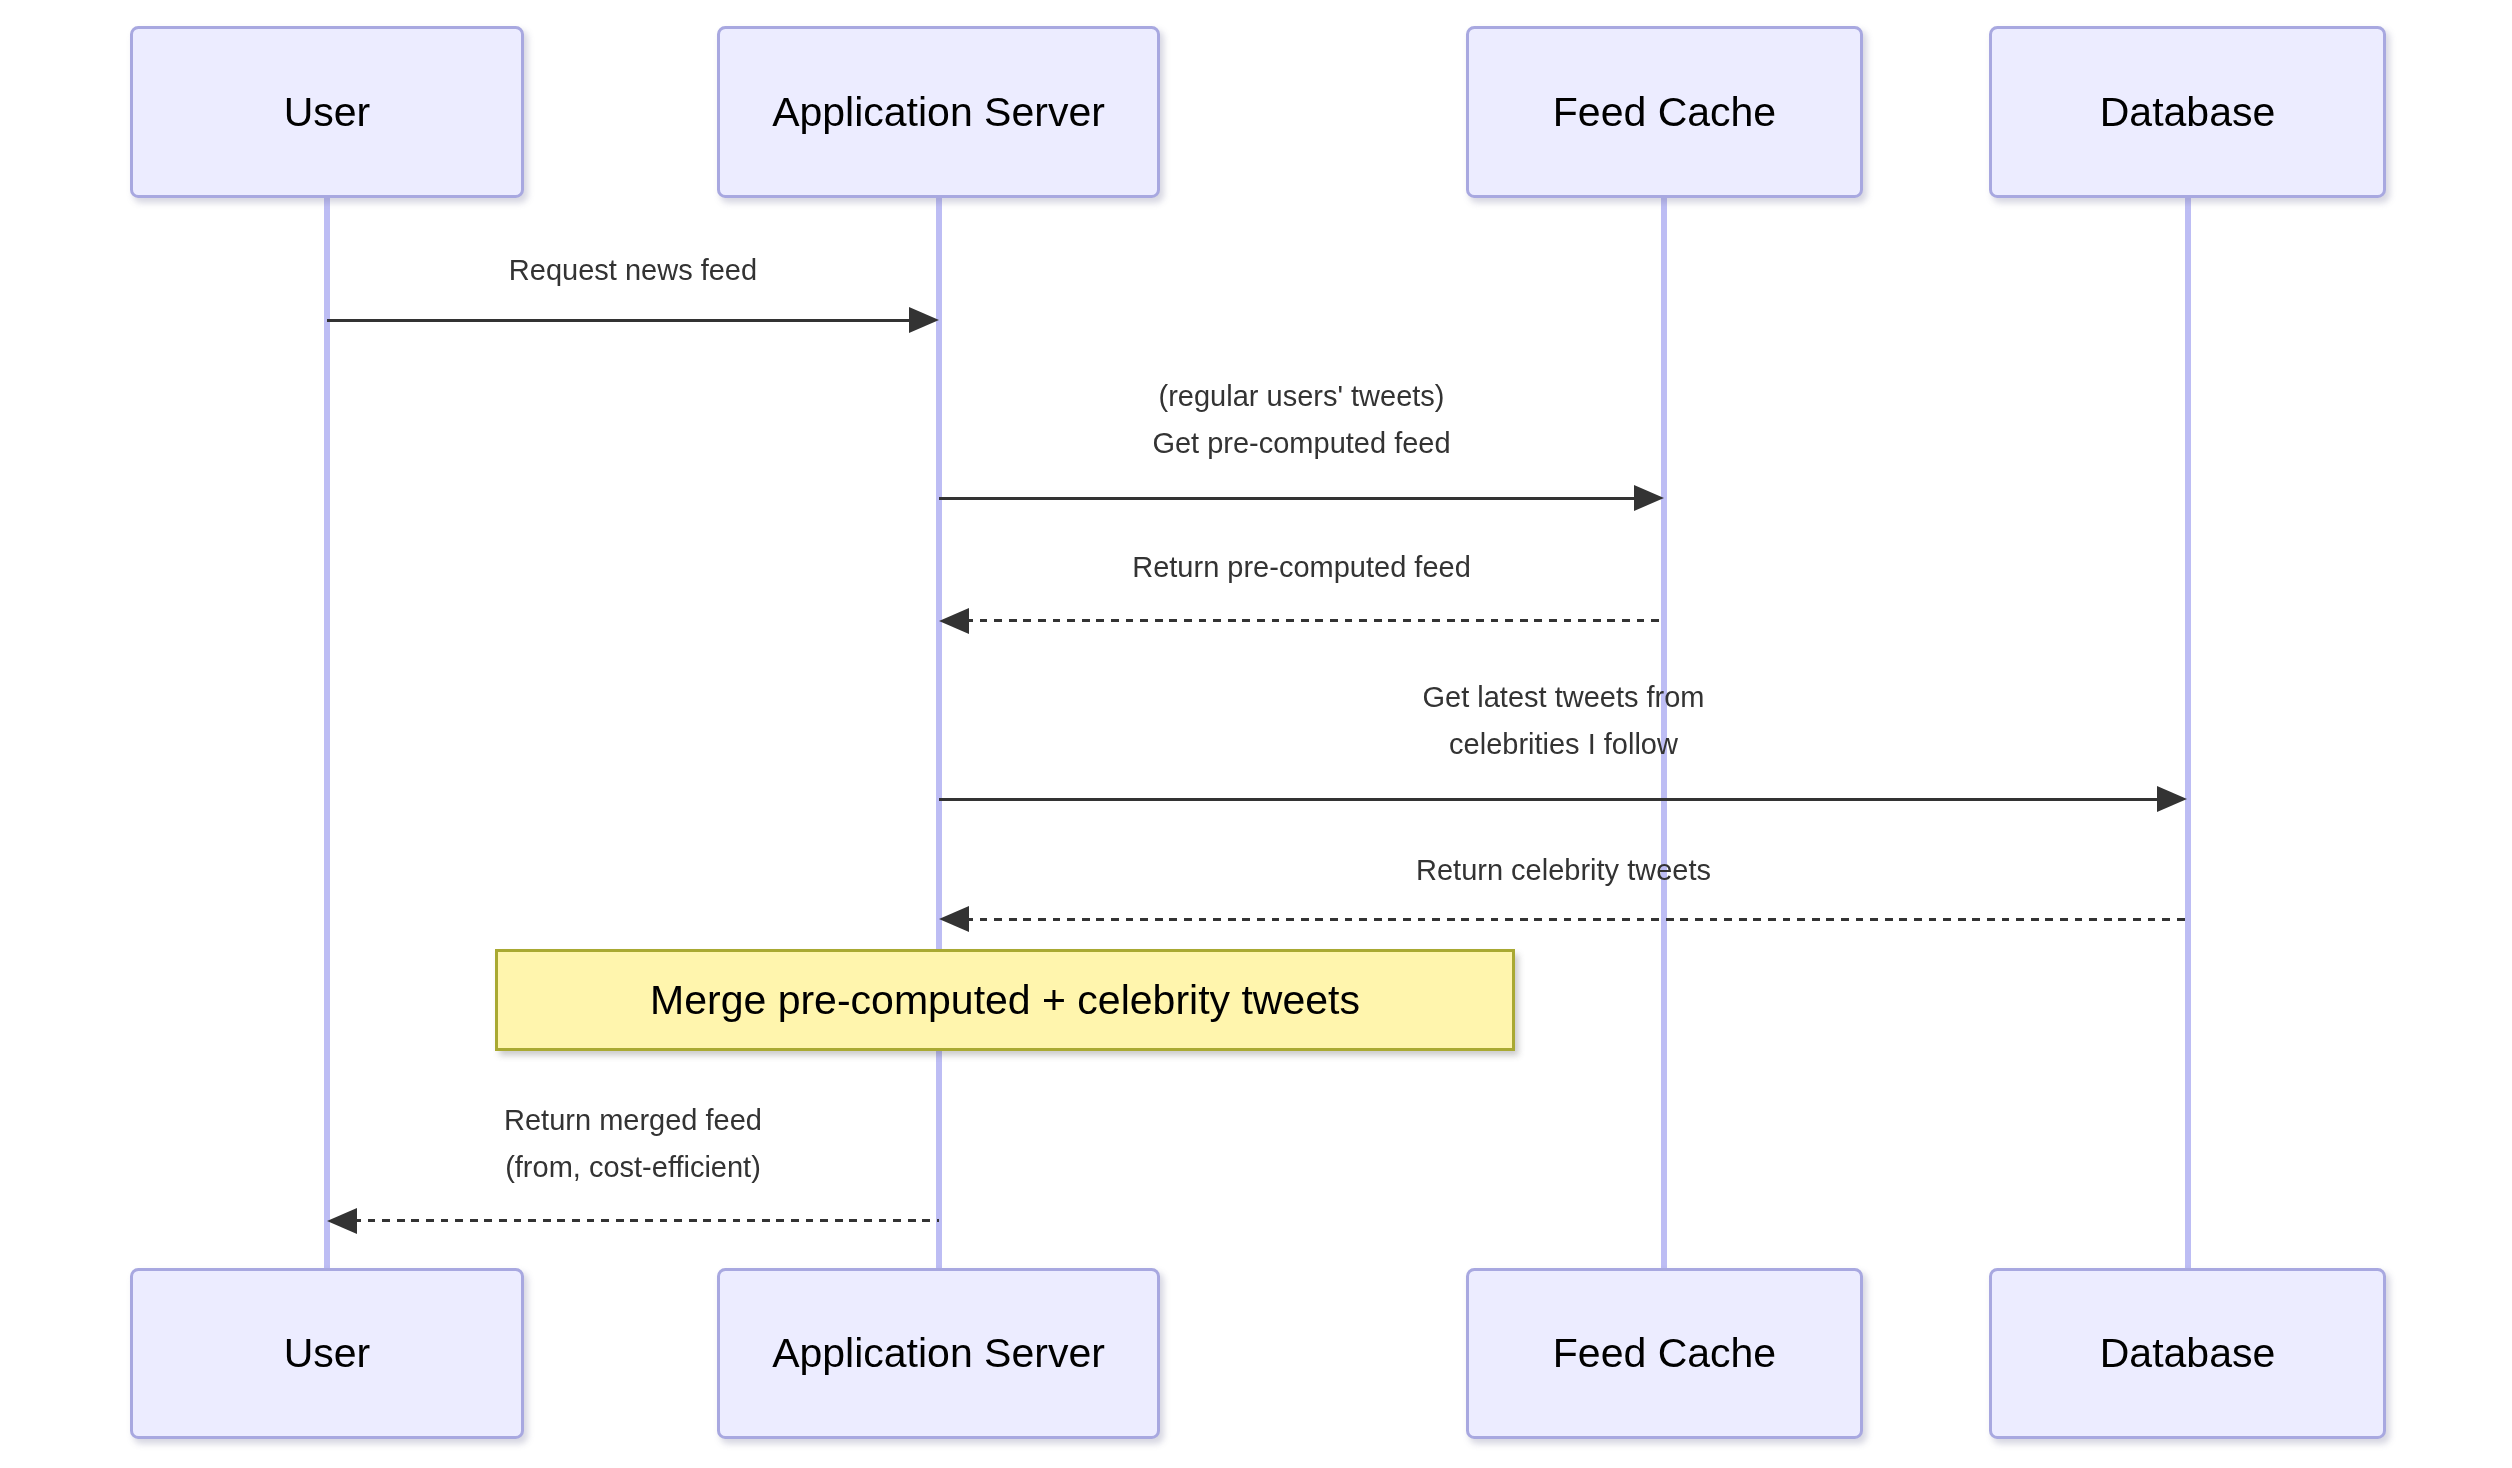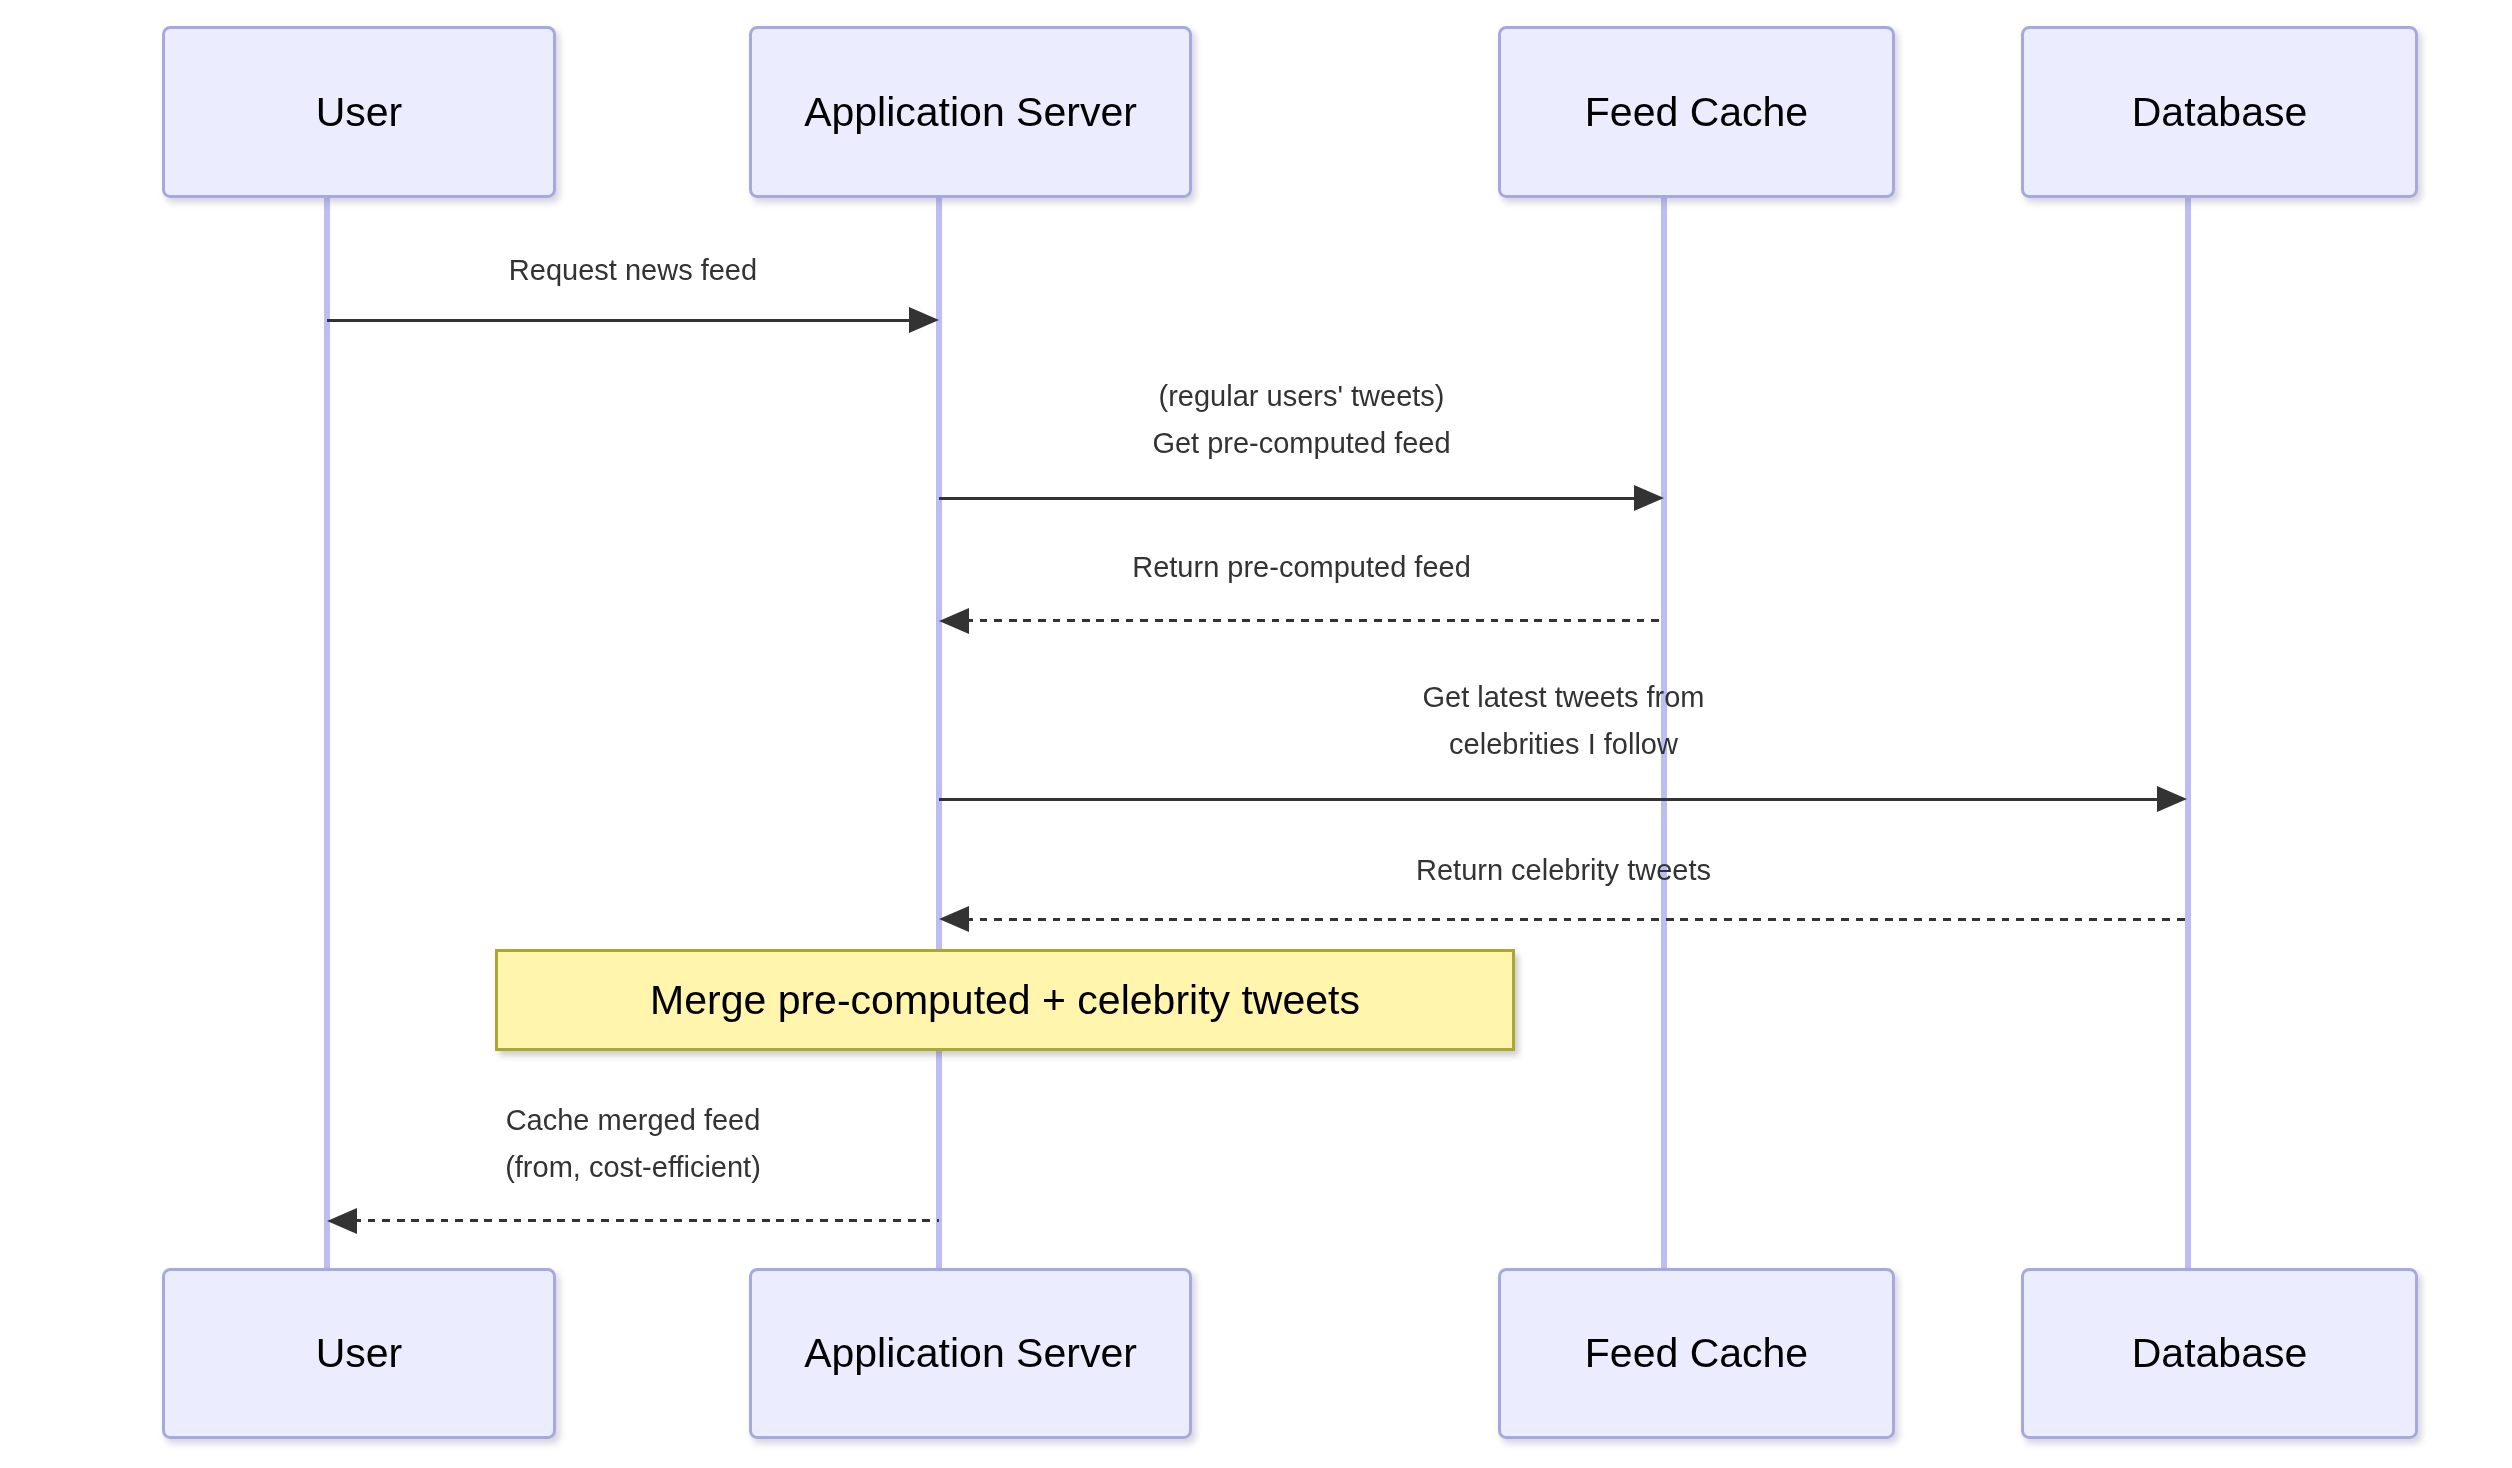--- a/index.html
+++ b/index.html
@@ -12,21 +12,20 @@
   }
   .actor-box{
     position:absolute;
     height:172px;
     background:#ECECFF;
     border:3.1px solid #A8A8E0;
     border-radius:8.3px;
     box-sizing:border-box;
     display:flex;align-items:center;justify-content:center;
     box-shadow:3.1px 4.2px 6.3px rgba(110,110,150,0.28);
-    margin-left:32px;
   }
   .actor-box .label{
     font-size:41px;
     color:#000000;
     white-space:nowrap;
   }
   .lifeline{
     position:absolute;
     width:5.7px;
     top:197px;
@@ -134,21 +133,21 @@
     <span>Return celebrity tweets</span>
   </div>
   <div class="arrowhead-left" style="left:939px;top:906px;"></div>
   <div class="msg-line-dashed" style="left:965px;top:918px;width:1222px;"></div>
 
   <div class="note-box">
     <span class="note-label">Merge pre-computed + celebrity tweets</span>
   </div>
 
   <div class="msg-text" style="left:327px;top:1097px;width:612px;">
-    <div>Cache merged feed</div>
+    <div>Return merged feed</div>
     <div>(from, cost-efficient)</div>
   </div>
   <div class="arrowhead-left" style="left:327px;top:1208px;"></div>
   <div class="msg-line-dashed" style="left:353px;top:1219px;width:586px;"></div>
 
   <div class="actor-box" style="left:130px;top:1268px;width:394px;height:171px;">
     <span class="label">User</span>
   </div>
   <div class="actor-box" style="left:717px;top:1268px;width:443px;height:171px;">
     <span class="label">Application Server</span>

